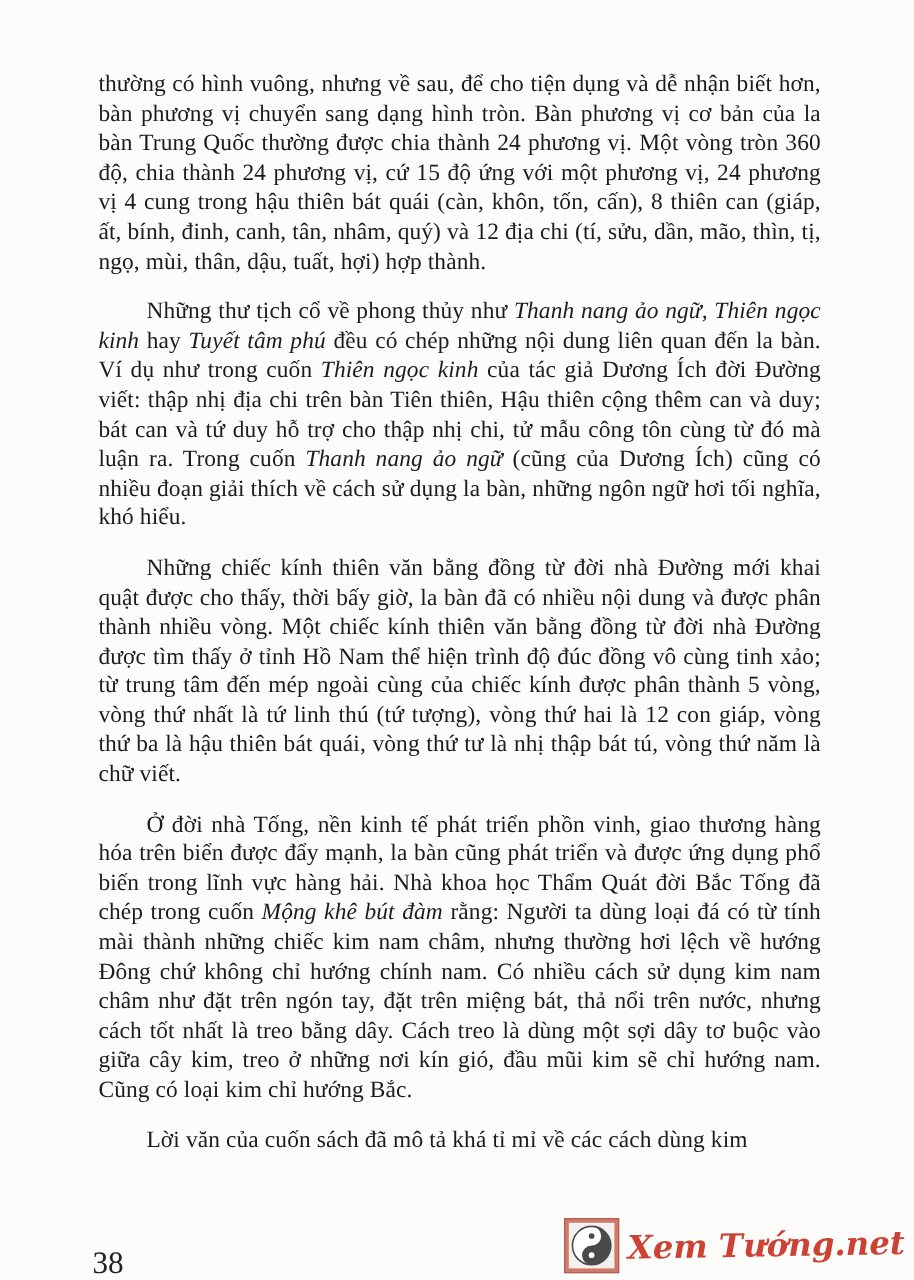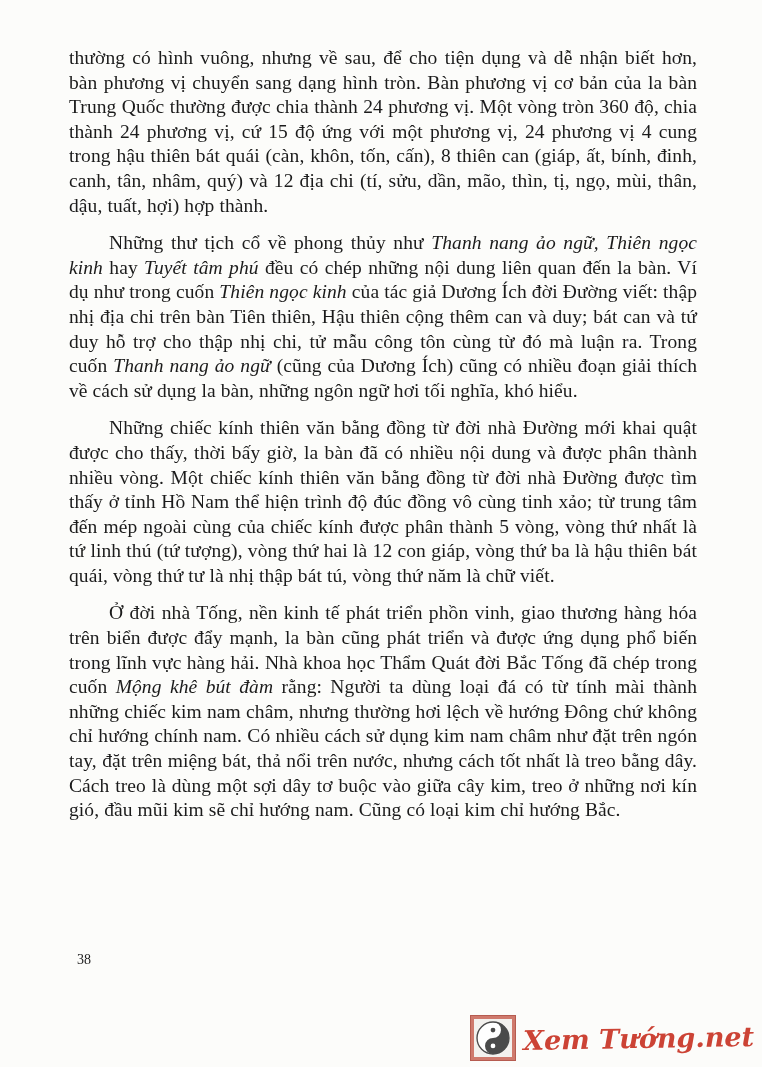--- a/index.html
+++ b/index.html
@@ -23,35 +23,35 @@
     position: absolute;
     top: 42px;
     left: 65px;
     width: 636px;
     font-size: 19.5px;
     line-height: 24.6px;
     text-align: justify;
     letter-spacing: 0.1px;
   }
   .para {
-    margin: 4px;
+    margin: 17px;
   }
   .para + .para {
     margin-top: 13px;
   }
   .para.indent {
     text-indent: 40px;
   }
   .para i {
   }
   .page-number {
     position: absolute;
     left: 77px;
-    top: 952px;
-    font-size: 14px;
+    top: 1038px;
+    font-size: 26px;
     color: #222;
   }
   .watermark {
     position: absolute;
     right: 8px;
     bottom: 6px;
     display: flex;
     align-items: center;
     gap: 7px;
   }
@@ -87,20 +87,21 @@
 <body>
 
 <div class="page">
 
   <main class="text-block">
     <div id="paragraphs">
         <p class="para"><span>thường có hình vuông, nhưng về sau, để cho tiện dụng và dễ nhận biết hơn, bàn phương vị chuyển sang dạng hình tròn. Bàn phương vị cơ bản của la bàn Trung Quốc thường được chia thành 24 phương vị. Một vòng tròn 360 độ, chia thành 24 phương vị, cứ 15 độ ứng với một phương vị, 24 phương vị 4 cung trong hậu thiên bát quái (càn, khôn, tốn, cấn), 8 thiên can (giáp, ất, bính, đinh, canh, tân, nhâm, quý) và 12 địa chi (tí, sửu, dần, mão, thìn, tị, ngọ, mùi, thân, dậu, tuất, hợi) hợp thành.</span></p>
         <p class="para indent"><span>Những thư tịch cổ về phong thủy như </span><i>Thanh nang ảo ngữ, Thiên ngọc kinh</i><span> hay </span><i>Tuyết tâm phú</i><span> đều có chép những nội dung liên quan đến la bàn. Ví dụ như trong cuốn </span><i>Thiên ngọc kinh</i><span> của tác giả Dương Ích đời Đường viết: thập nhị địa chi trên bàn Tiên thiên, Hậu thiên cộng thêm can và duy; bát can và tứ duy hỗ trợ cho thập nhị chi, tử mẫu công tôn cùng từ đó mà luận ra. Trong cuốn </span><i>Thanh nang ảo ngữ</i><span> (cũng của Dương Ích) cũng có nhiều đoạn giải thích về cách sử dụng la bàn, những ngôn ngữ hơi tối nghĩa, khó hiểu.</span></p>
         <p class="para indent"><span>Những chiếc kính thiên văn bằng đồng từ đời nhà Đường mới khai quật được cho thấy, thời bấy giờ, la bàn đã có nhiều nội dung và được phân thành nhiều vòng. Một chiếc kính thiên văn bằng đồng từ đời nhà Đường được tìm thấy ở tỉnh Hồ Nam thể hiện trình độ đúc đồng vô cùng tinh xảo; từ trung tâm đến mép ngoài cùng của chiếc kính được phân thành 5 vòng, vòng thứ nhất là tứ linh thú (tứ tượng), vòng thứ hai là 12 con giáp, vòng thứ ba là hậu thiên bát quái, vòng thứ tư là nhị thập bát tú, vòng thứ năm là chữ viết.</span></p>
         <p class="para indent"><span>Ở đời nhà Tống, nền kinh tế phát triển phồn vinh, giao thương hàng hóa trên biển được đẩy mạnh, la bàn cũng phát triển và được ứng dụng phổ biến trong lĩnh vực hàng hải. Nhà khoa học Thẩm Quát đời Bắc Tống đã chép trong cuốn </span><i>Mộng khê bút đàm</i><span> rằng: Người ta dùng loại đá có từ tính mài thành những chiếc kim nam châm, nhưng thường hơi lệch về hướng Đông chứ không chỉ hướng chính nam. Có nhiều cách sử dụng kim nam châm như đặt trên ngón tay, đặt trên miệng bát, thả nổi trên nước, nhưng cách tốt nhất là treo bằng dây. Cách treo là dùng một sợi dây tơ buộc vào giữa cây kim, treo ở những nơi kín gió, đầu mũi kim sẽ chỉ hướng nam. Cũng có loại kim chỉ hướng Bắc.</span></p>
+        <p class="para indent"><span>Lời văn của cuốn sách đã mô tả khá tỉ mỉ về các cách dùng kim</span></p>
       </div>
   </main>
 
   <div class="page-number">38</div>
 
   <div class="watermark">
     <span class="yy-box">
       <span class="yy-inner">
         <svg width="34" height="34" viewBox="0 0 100 100" aria-hidden="true">
           <circle cx="50" cy="50" r="47" fill="#ffffff" stroke="#4a4a4a" stroke-width="4"></circle>

